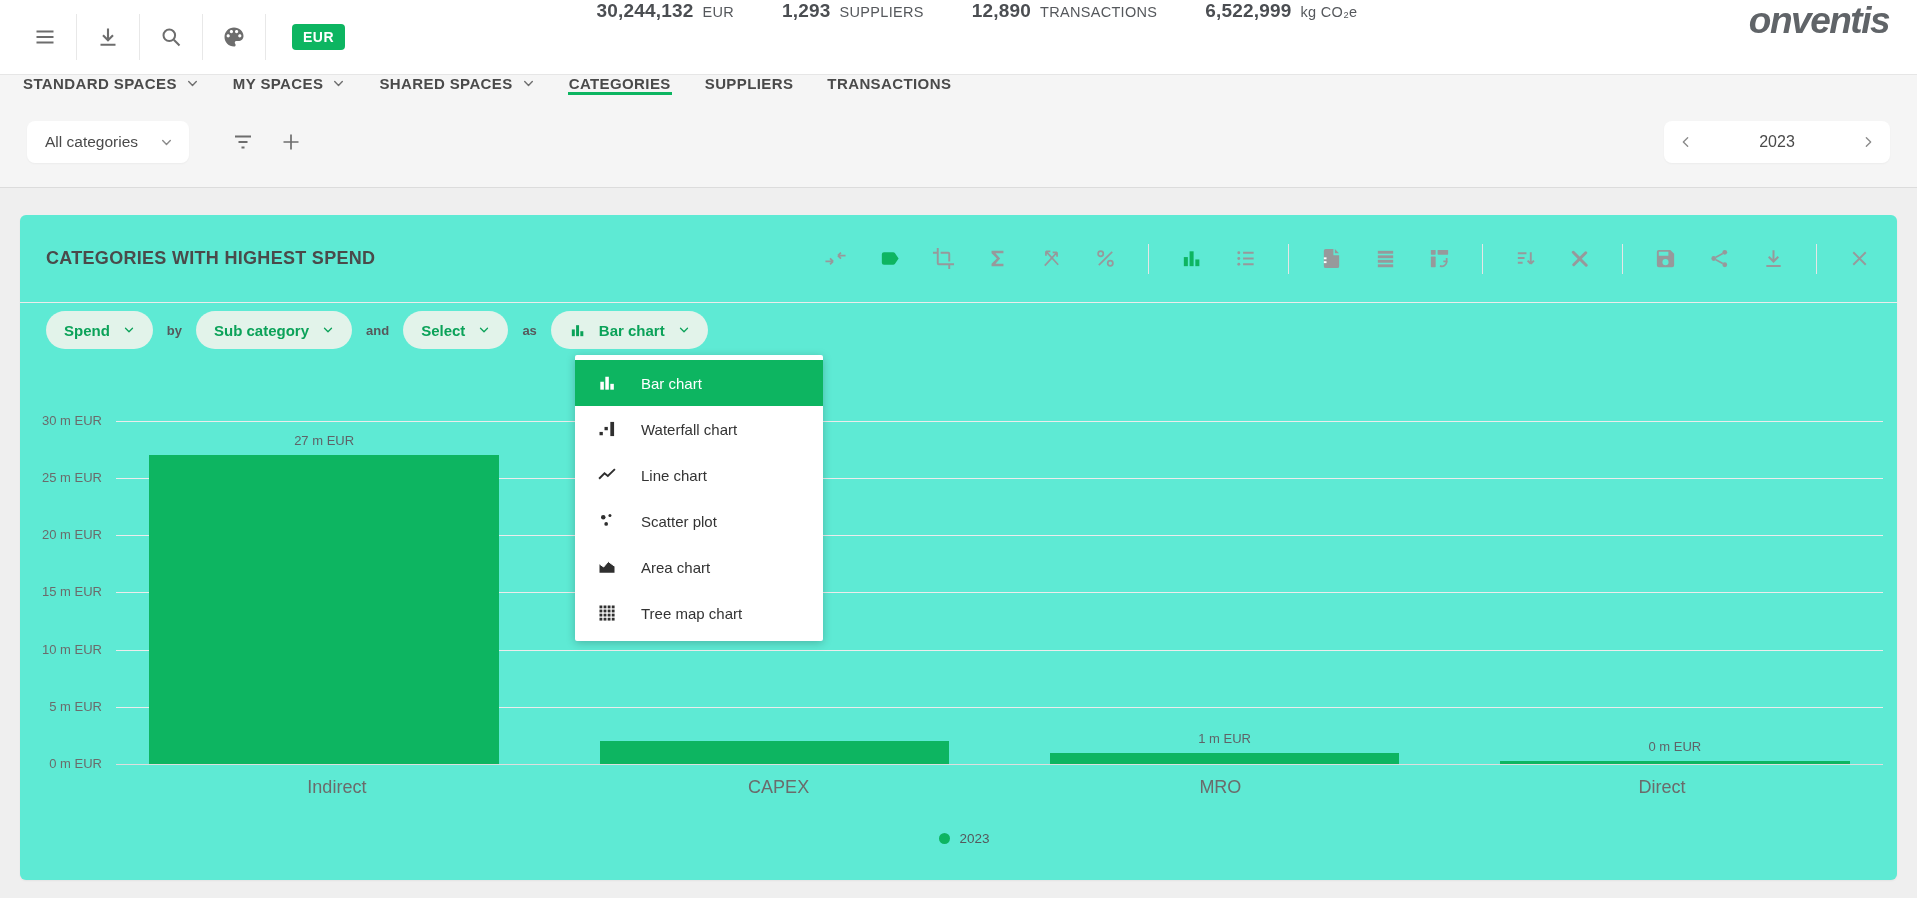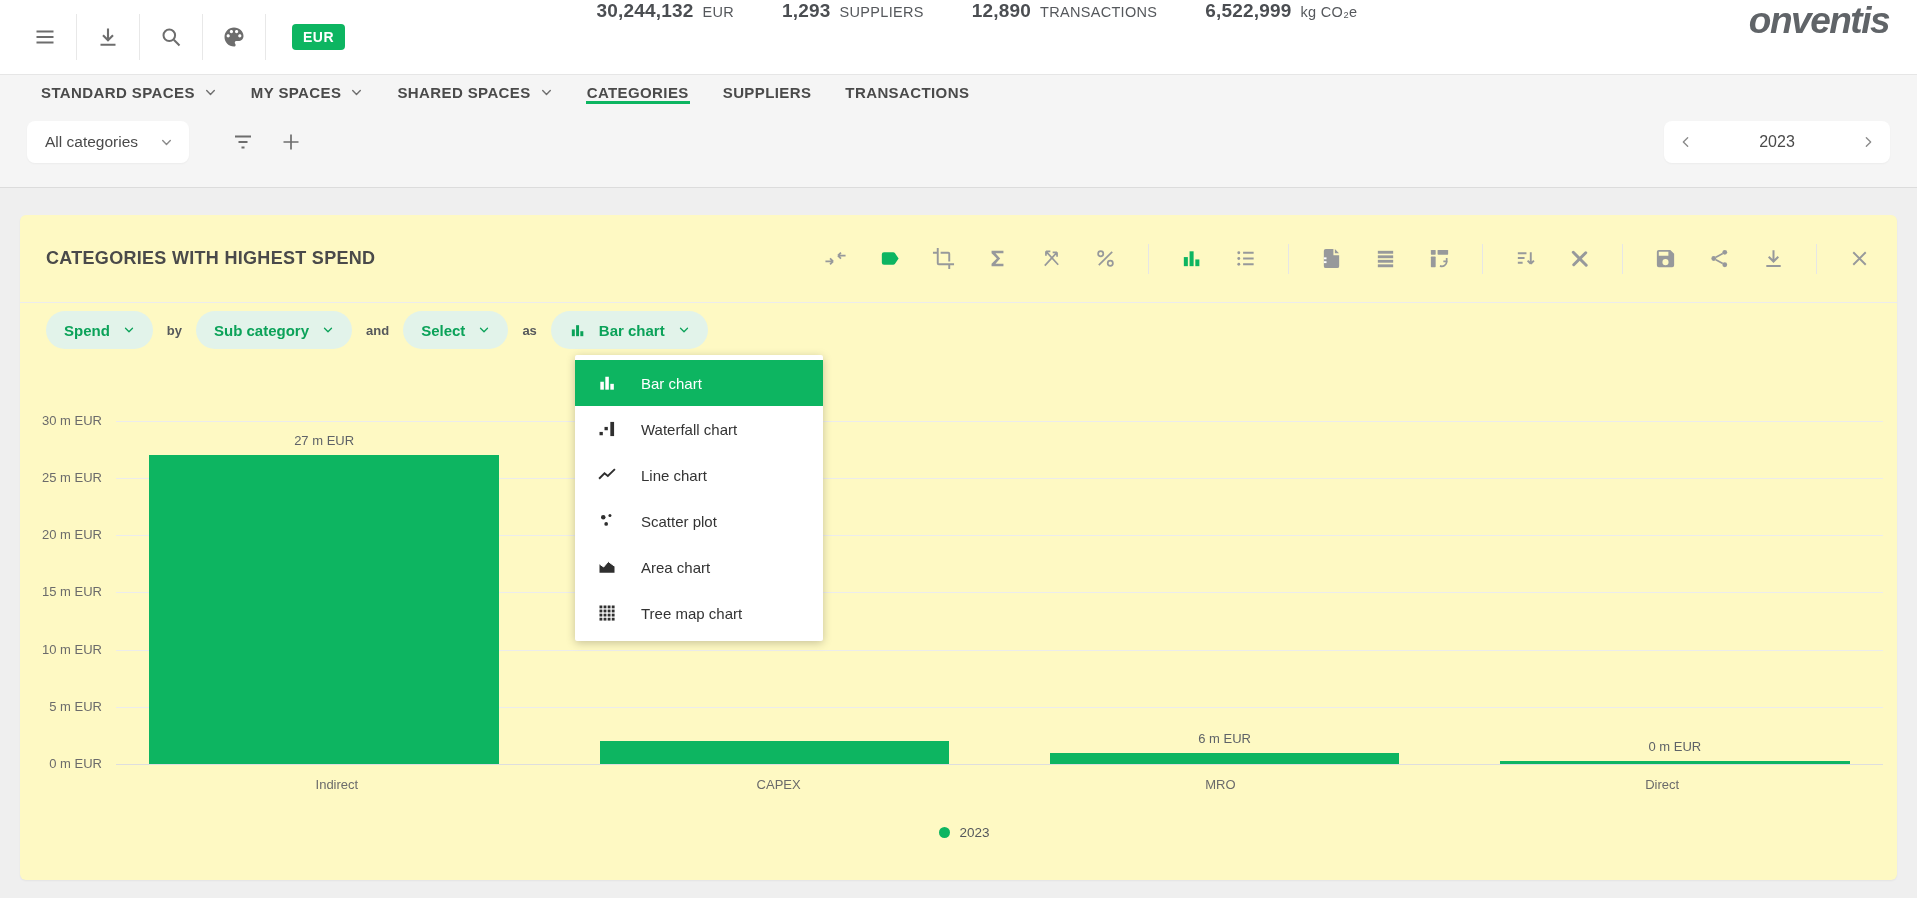--- a/index.html
+++ b/index.html
@@ -18,21 +18,21 @@
     font-size:14px; letter-spacing:.5px; padding:5px 11px; border-radius:4px; cursor:pointer; }
   .hstats { flex:1; display:flex; justify-content:center; gap:48px; margin-right:140px; }
   .stat { display:flex; align-items:baseline; gap:9px; white-space:nowrap; }
   .stat .v { font-size:19px; font-weight:700; color:#4b4e52; letter-spacing:.2px; }
   .stat .l { font-size:14.5px; color:#55585c; letter-spacing:.3px; }
   .logo { font-size:37px; font-weight:700; font-style:italic; color:#606468;
     letter-spacing:-1.5px; padding-right:28px; }
 
   
   .strip { height:113px; background:#f5f5f5; border-bottom:1px solid #dcdcdc; }
-  .tabs { height:38px; display:flex; align-items:center; padding-left:40px; gap:32px; }
+  .tabs { height:38px; display:flex; align-items:flex-start; padding-left:22px; gap:32px; }
   .tab { display:flex; align-items:center; gap:9px; font-size:15px; font-weight:700;
     color:#4a4a4a; letter-spacing:.4px; border-bottom:3px solid transparent;
     cursor:pointer; padding:0 1px; }
   .tab.active { border-bottom-color:#0db561; }
   .tab .chev { width:13px; height:13px; color:#6f6f6f; }
   .tab .chev svg { width:100%; height:100%; display:block; }
 
   .filterrow { margin-top:8px; height:42px; display:flex; align-items:center; padding:0 27px; }
   .select-box { background:#fff; border-radius:8px; height:42px; display:flex;
     align-items:center; gap:22px; padding:0 16px 0 18px; font-size:15.5px; color:#4a4a4a;
@@ -41,21 +41,21 @@
   .select-box .chev svg { width:100%; height:100%; display:block; }
   .filter-btn { margin-left:42px; } .add-btn { margin-left:24px; }
   .year-box { margin-left:auto; background:#fff; border-radius:8px; height:42px; width:226px;
     display:flex; align-items:center; justify-content:space-between; padding:0 14px;
     box-shadow:0 1px 2px rgba(0,0,0,.04); }
   .year-box .nav { width:16px; height:16px; color:#8a8a8a; cursor:pointer; }
   .year-box .nav svg { width:100%; height:100%; display:block; }
   .year-val { font-size:16px; color:#4a4a4a; }
 
   
-  .panel { position:relative; margin:27px 20px 0; height:665px; background:#fef9c3;
+  .panel { position:relative; margin:27px 20px 0; height:665px; background:#5eead4;
     border-radius:6px; box-shadow:0 1px 2px rgba(0,0,0,.05); }
   .panel-header { height:88px; display:flex; align-items:center;
     padding:0 26px; border-bottom:1px solid #ececec; }
   .panel-title { font-size:18px; font-weight:700; color:#4a4a4a; letter-spacing:.3px; flex:1; }
   .toolbar { display:flex; align-items:center; gap:31px; }
   .ticon { width:23px; height:23px; color:#97999b; cursor:pointer; }
   .ticon svg { width:100%; height:100%; display:block; }
   .ticon.accent { color:#0db561; }
   .tdiv { width:1px; height:30px; background:#e6e6e6; }
 
@@ -80,21 +80,21 @@
   .grid-row .line { position:absolute; left:0; right:0; top:0; height:1px; background:#ececec; }
   .grid-row:last-child .line { background:#dedede; }
   .grid-row .tick { position:absolute; right:calc(100% + 14px); top:-8px; font-size:13px;
     color:#6b6b6b; white-space:nowrap; }
   .bars { position:absolute; inset:0; display:flex; z-index:1;gap:34px; }
   .bar-slot { width:25%; position:relative; height:100%; }
   .bar { position:absolute; bottom:0; left:8%; width:84%; background:#0db561; cursor:pointer; }
   .bar-value { position:absolute; left:50%; transform:translateX(-50%); font-size:13px;
     color:#5f6368; white-space:nowrap; }
   .x-labels { display:flex; margin-top:13px; }
-  .x-labels span { width:25%; text-align:center; font-size:13px; color:#6b6b6b; }
+  .x-labels span { width:25%; text-align:center; font-size:18px; color:#6b6b6b; }
   .legend { margin-top:33px; display:flex; justify-content:center; }
   .legend-item { display:flex; align-items:center; gap:9px; cursor:pointer; }
   .legend-dot { width:11px; height:11px; border-radius:50%; background:#0db561; }
   .legend-label { font-size:13.5px; color:#55585c; }
 
   
   .menu { position:absolute; left:555px; top:140px; width:248px; background:#fff;
     border-radius:2px; box-shadow:0 2px 10px rgba(0,0,0,.22); padding:5px 0; z-index:30; }
   .menu-item { height:46px; display:flex; align-items:center; gap:24px; padding:0 22px;
     font-size:15px; color:#333; cursor:pointer; }
@@ -463,21 +463,21 @@
         <div class="bars">
           <div class="bar-slot">
             <span class="bar-value" style="bottom: calc(90% + 7px);">27 m EUR</span>
             <div class="bar" style="height: 90%;"></div>
           </div>
           <div class="bar-slot">
             <span class="bar-value" style="bottom: calc(6.66667% + 7px);"></span>
             <div class="bar" style="height: 6.66667%;"></div>
           </div>
           <div class="bar-slot">
-            <span class="bar-value" style="bottom: calc(3.33333% + 7px);">6 m EUR</span>
+            <span class="bar-value" style="bottom: calc(3.33333% + 7px);">1 m EUR</span>
             <div class="bar" style="height: 3.33333%;"></div>
           </div>
           <div class="bar-slot">
             <span class="bar-value" style="bottom: calc(0.9% + 7px);">0 m EUR</span>
             <div class="bar" style="height: 0.9%;"></div>
           </div>
         </div>
       </div>
       <div class="x-labels">
         <span>Indirect</span>

